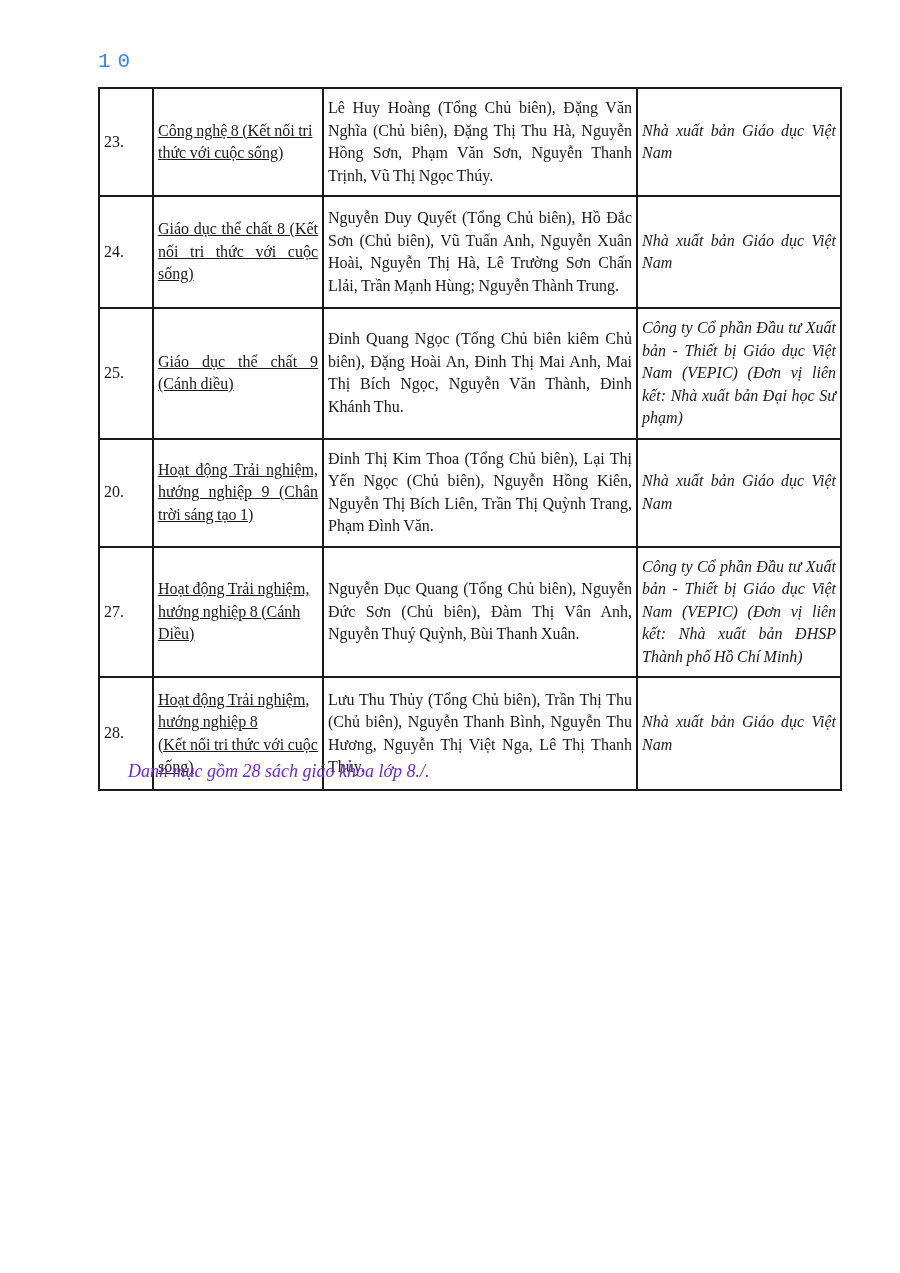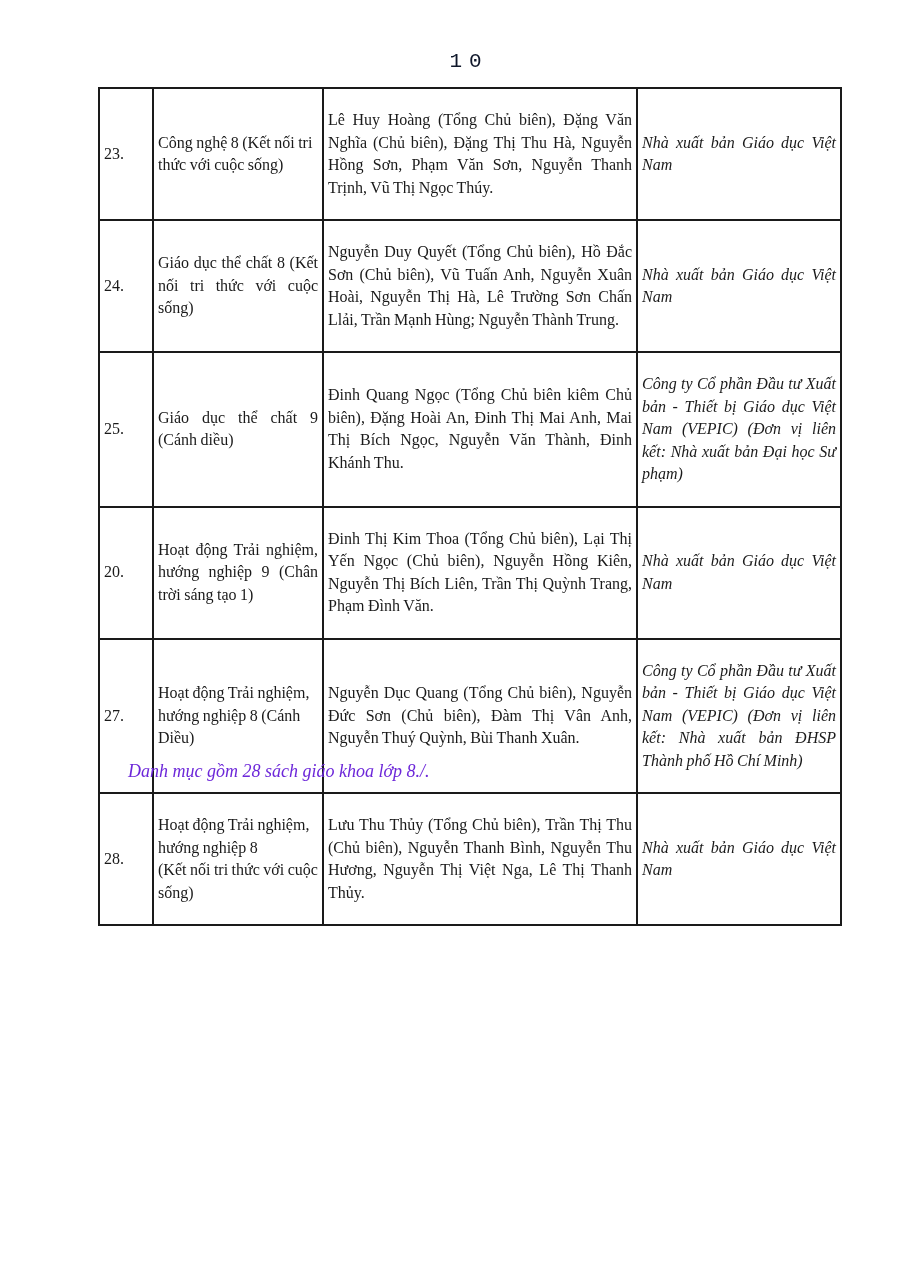--- a/index.html
+++ b/index.html
@@ -13,47 +13,46 @@
     position: relative;
     overflow: hidden;
     font-family: "Liberation Serif", serif;
     color: #1a1a1a;
   }
   .page-number {
     position: absolute;
     top: 50px;
     left: 98px;
     width: 742px;
-    text-align: center;
     font-family: "Liberation Mono", monospace;
     font-size: 21px;
     letter-spacing: 7px;
-    color: #0f172a;
+    color: #3b82f6;
   }
   table.book-table {
     position: absolute;
     top: 87px;
     left: 98px;
     width: 742px;
     border-collapse: collapse;
     table-layout: fixed;
     font-size: 16px;
     line-height: 22.5px;
   }
   table.book-table td {
     border: 2px solid #1a1a1a;
-    padding: 20px 4px;
+    padding: 8px 4px;
     vertical-align: middle;
     word-spacing: -0.5px;
   }
   td.cell-no {
     text-align: left;
     padding: 2px 1px;
   }
-  td.cell-title { text-align: left; }
+  td.cell-title { text-align: left; text-decoration: underline; }
   td.cell-title.justify { text-align: justify; margin-top: 9px; }
   td.cell-title.prelines { white-space: pre-line; }
   td.cell-authors { text-align: justify; }
   td.cell-pub { text-align: justify; font-style: italic; }
   td.valign-top { vertical-align: top; }
   .footer-note {
     position: absolute;
     top: 761px;
     left: 128px;
     font-style: italic;

